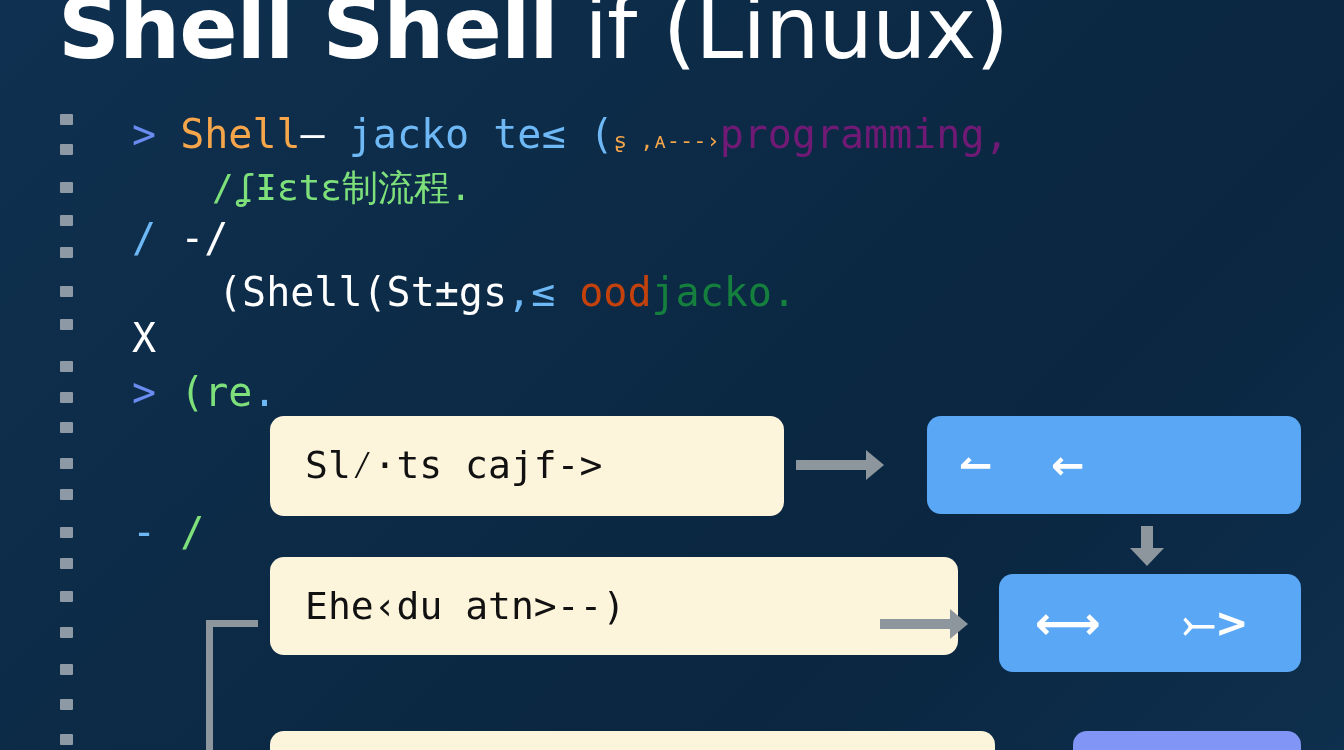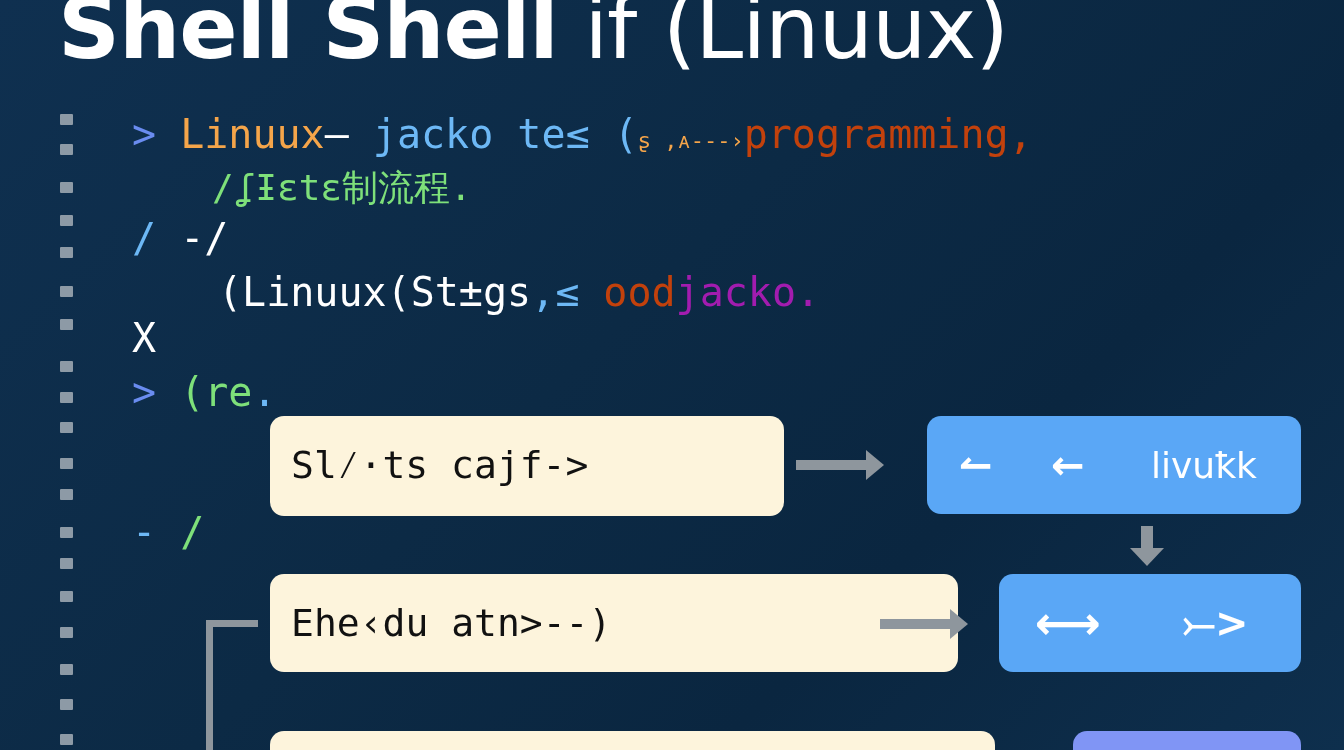--- a/index.html
+++ b/index.html
@@ -14,21 +14,21 @@
     color:#ffffff; letter-spacing:-1px; white-space:nowrap; font-weight:normal;
   }
   .title .bold { font-weight:bold; }
   .dots { left:60px; top:114px; width:14px; height:636px; }
   .dot { position:absolute; left:0; width:13px; height:11px; background:#8d9aa6; border-radius:1px; }
   .code { font-size:40px; line-height:1; white-space:nowrap; }
   .box {
     position:absolute; border-radius:14px; display:flex; align-items:center;
     box-sizing:border-box;
   }
-  .cream { background:#fdf4dc; color:#111; font-size:38px; padding-left:21px; }
+  .cream { background:#fdf4dc; color:#111; font-size:38px; padding-left:35px; }
   .blue { background:#5aa7f6; color:#fff; }
   .purple { background:#8095f5; }
   .arrow-r { position:absolute; height:10px; background:#8e969d; }
   .arrow-r::after {
     content:""; position:absolute; right:-16px; top:-10px;
     border-left:18px solid #8e969d; border-top:15px solid transparent; border-bottom:15px solid transparent;
   }
   .glyph { color:#fff; font-family:"DejaVu Sans", sans-serif; font-size:40px; font-weight:bold; }
 </style>
 </head>
@@ -55,58 +55,57 @@
     <div class="dot" style="top:444px"></div>
   <div class="dot" style="top:477px"></div>
     <div class="dot" style="top:513px"></div>
   <div class="dot" style="top:550px"></div>
     <div class="dot" style="top:585px"></div>
   <div class="dot" style="top:620px"></div>
 </div>
 
 <div class="abs code" style="left:132px; top:114px;">
   <span style="color:#6a8cf0">&gt;</span>
-  <span style="color:#f5a54a">Linuux</span><span style="color:#ffffff">—</span><span style="color:#6db8f5"> jacko te</span><span style="color:#6db8f5">≤ (</span><span style="color:#f5a54a; font-size:22px">ʂ ,ᴀ-‐-›</span><span style="color:#c2410c">programming,</span>
+  <span style="color:#f5a54a">Shell</span><span style="color:#ffffff">—</span><span style="color:#6db8f5"> jacko te</span><span style="color:#6db8f5">≤ (</span><span style="color:#f5a54a; font-size:22px">ʂ ,ᴀ-‐-›</span><span style="color:#701a75">programming,</span>
 </div>
 
 <div class="abs code" style="left:212px; top:170px; font-size:36px; color:#7ee07a;">/ʆƗɛtɛ制流程.</div>
 
 <div class="abs code" style="left:132px; top:218px;">
   <span style="color:#6db8f5">/</span><span style="color:#ffffff"> -/</span>
 </div>
 
 <div class="abs code" style="left:218px; top:272px;">
-  <span style="color:#ffffff">(Linuux(St±gs</span><span style="color:#6db8f5">,</span><span style="color:#6db8f5">≤ </span><span style="color:#c2410c">ood</span><span style="color:#a21caf">jacko.</span>
+  <span style="color:#ffffff">(Shell(St±gs</span><span style="color:#6db8f5">,</span><span style="color:#6db8f5">≤ </span><span style="color:#c2410c">ood</span><span style="color:#15803d">jacko.</span>
 </div>
 
 <div class="abs code" style="left:132px; top:318px; color:#ffffff;">X</div>
 
 <div class="abs code" style="left:132px; top:372px;">
   <span style="color:#6a8cf0">&gt;</span><span style="color:#7ee07a"> (re</span><span style="color:#6db8f5">.</span>
 </div>
 
 <div class="abs code" style="left:132px; top:512px;">
   <span style="color:#6db8f5">-</span><span style="color:#7ee07a"> /</span>
 </div>
 
 <div class="box cream" style="left:270px; top:416px; width:514px; height:100px;">
   <span>Sl⁄·ts cajf-&gt;</span>
 </div>
 <div class="arrow-r" style="left:796px; top:460px; width:72px;"></div>
 
 <div class="box blue" style="left:927px; top:416px; width:374px; height:98px; padding-left:32px;">
   <span class="glyph" style="width:92px">↼</span>
   <span class="glyph" style="width:100px">←</span>
-  <span style="color:#fff; font-family:'DejaVu Sans',sans-serif; font-size:36px;">livuꝁk</span>
 </div>
 
 <div class="abs" style="left:1141px; top:526px; width:12px; height:24px; background:#8e969d;"></div>
 <div class="abs" style="left:1130px; top:548px; width:0; height:0; border-top:18px solid #8e969d; border-left:17px solid transparent; border-right:17px solid transparent;"></div>
 
-<div class="box cream" style="left:270px; top:574px; width:688px; height:98px;text-align:right;">
+<div class="box cream" style="left:270px; top:557px; width:688px; height:98px;text-align:right;">
   <span>Ehe‹du atn&gt;--)</span>
 </div>
 <div class="arrow-r" style="left:880px; top:619px; width:72px;"></div>
 
 <div class="box blue" style="left:999px; top:574px; width:302px; height:98px; padding-left:36px;">
   <span class="glyph" style="width:148px; font-size:46px;">⟷</span>
   <span class="glyph" style="font-size:40px;">⤚&gt;</span>
 </div>
 
 <div class="abs" style="left:206px; top:620px; width:52px; height:7px; background:#8e969d;"></div>

